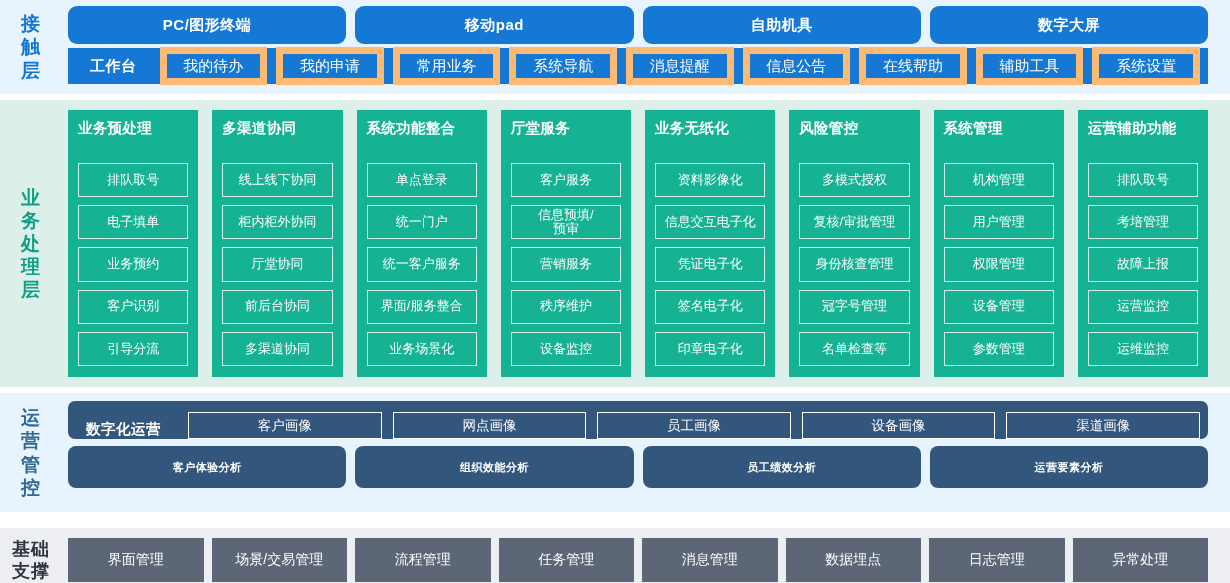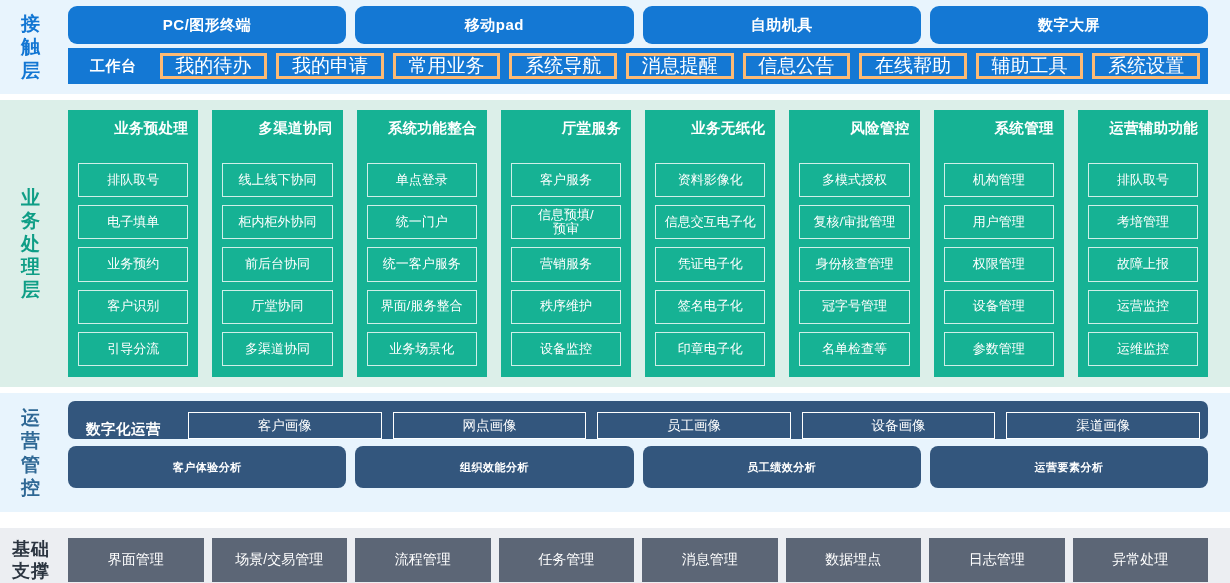--- a/index.html
+++ b/index.html
@@ -36,39 +36,39 @@
   }
   .contact-bottom {
     margin: 4px 22px 0 6px; height: 36px; background: #1478d4;
     display: flex; align-items: center; padding: 0 8px; gap: 9px;
   }
   .workbench-label {
     color: #ffffff; font-size: 15px; font-weight: bold;
     padding: 0 14px; white-space: nowrap; letter-spacing: .5px;
   }
   .wb-chip {
-    flex: 1 1 0; height: 26px; border: 3px solid #fdba74;
-    color: #ffffff; font-size: 19px;
+    flex: 1 1 0; height: 38px; border: 7px solid #fdba74;
+    color: #ffffff; font-size: 15px;
     display: flex; align-items: center; justify-content: center;
     white-space: nowrap;
   }
 
   
   #band-business { top: 100px; height: 287px; background: #dcefe9; }
   #band-business .band-label { color: #0f9e86; font-size: 19px; }
   .biz-grid {
     display: flex; gap: 14px; padding: 10px 22px 10px 6px; height: 100%;
   }
   .biz-col {
     flex: 1 1 0; background: #16b294; padding: 9px 10px 11px;
     display: flex; flex-direction: column;
   }
   .biz-col-title {
     color: #ffffff; font-size: 14.5px; font-weight: bold;
-    text-align: right; margin-bottom: 25px; letter-spacing: .3px;
+    text-align: left; margin-bottom: 25px; letter-spacing: .3px;
     white-space: nowrap;
   }
   .biz-items { flex: 1 1 auto; display: flex; flex-direction: column; gap: 8px; }
   .biz-chip {
     flex: 1 1 0; border: 1px solid #cfefe8; color: #ffffff;
     font-size: 13px; line-height: 1.12;
     display: flex; align-items: center; justify-content: center;
     text-align: center; white-space: pre-line; padding: 0 2px;
   }
 
@@ -169,22 +169,22 @@
               <div class="biz-chip">业务预约</div>
               <div class="biz-chip">客户识别</div>
               <div class="biz-chip">引导分流</div>
             </div>
           </div>
           <div class="biz-col">
             <div class="biz-col-title">多渠道协同</div>
             <div class="biz-items">
               <div class="biz-chip">线上线下协同</div>
               <div class="biz-chip">柜内柜外协同</div>
+              <div class="biz-chip">厅堂协同</div>
               <div class="biz-chip">前后台协同</div>
-              <div class="biz-chip">厅堂协同</div>
               <div class="biz-chip">多渠道协同</div>
             </div>
           </div>
           <div class="biz-col">
             <div class="biz-col-title">系统功能整合</div>
             <div class="biz-items">
               <div class="biz-chip">单点登录</div>
               <div class="biz-chip">统一门户</div>
               <div class="biz-chip">统一客户服务</div>
               <div class="biz-chip">界面/服务整合</div>

